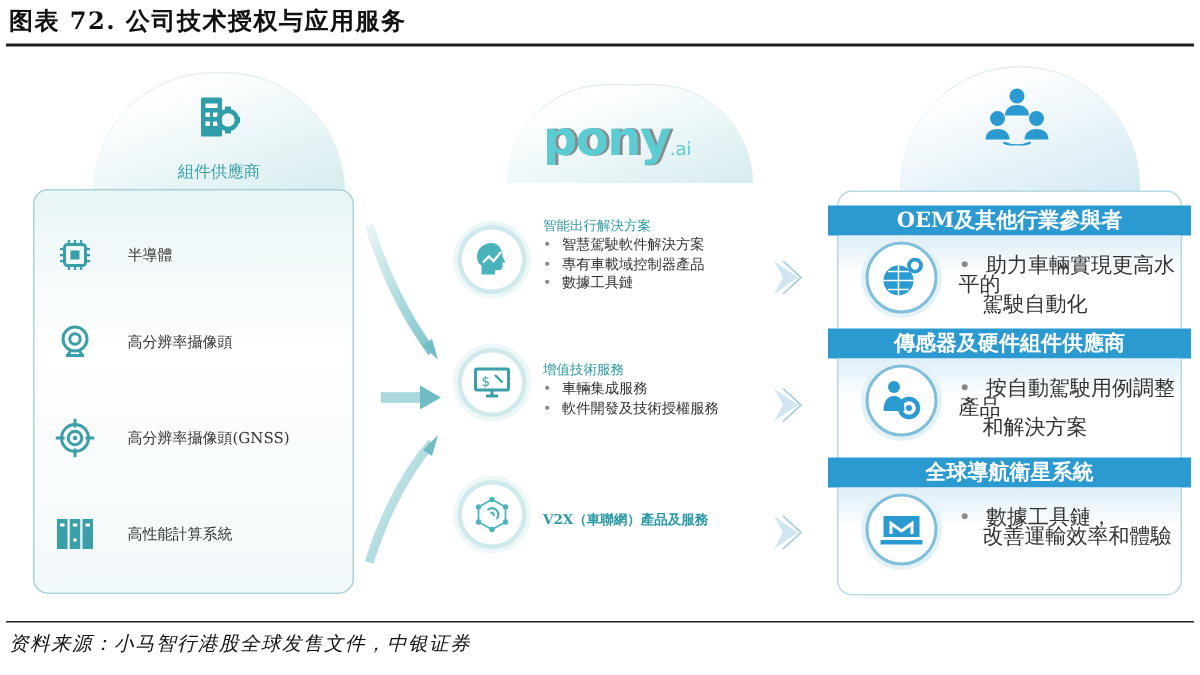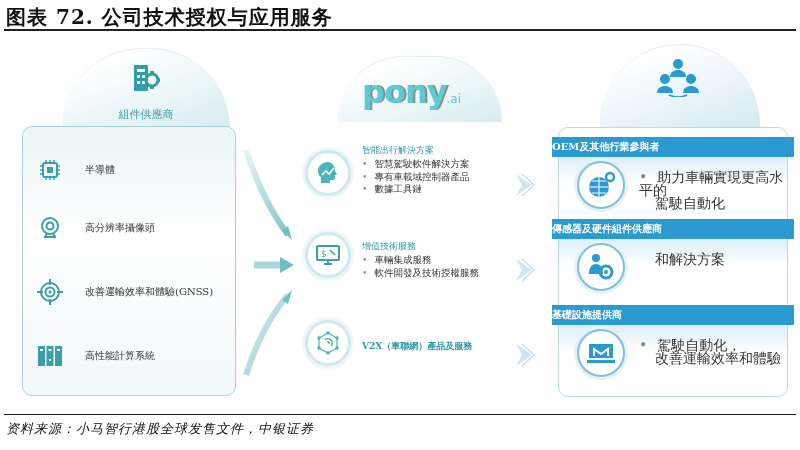--- a/index.html
+++ b/index.html
@@ -1,36 +1,36 @@
 <!DOCTYPE html>
 <html><head>
 <meta charset="utf-8">
 <style>
   * { box-sizing: border-box; margin: 0; padding: 0; }
   body { width: 800px; height: 450px; background: #ffffff; font-family: "DejaVu Serif", "Liberation Serif", serif; position: relative; overflow: hidden; color: #333; }
-  .title { position: absolute; left: 6px; top: 4px; font-size: 20px; font-weight: bold; color: #111; letter-spacing: 1px; }
+  .title { position: absolute; left: 6px; top: 4px; font-size: 16px; font-weight: bold; color: #111; letter-spacing: 1px; }
   .rule-top { position: absolute; left: 4px; right: 4px; top: 29px; height: 2px; background: #222; }
   .rule-bottom { position: absolute; left: 4px; right: 4px; top: 414px; height: 1px; background: #222; }
   .source { position: absolute; left: 6px; top: 420px; font-size: 13px; font-style: italic; color: #111; letter-spacing: 1px; }
 
   .dome { position: absolute; border-radius: 80px 80px 0 0; background: linear-gradient(160deg, #ffffff 20%, #d6ecef 100%); border-top: 1px solid #e3eef0; }
   .dome-label { position: absolute; width: 100%; text-align: center; font-family: "DejaVu Sans", sans-serif; font-size: 11px; color: #3a9fa8; }
 
   .panel { position: absolute; border: 1.5px solid #a9d2d8; border-radius: 10px; background: linear-gradient(180deg, #e9f5f6 0%, #ffffff 40%, #f2f9fa 100%); }
 
   .left-item { position: absolute; left: 14px; display: flex; align-items: center; }
   .left-item .ico { width: 26px; height: 26px; display: flex; align-items: center; justify-content: center; }
   .left-item .txt { margin-left: 22px; font-size: 10px; color: #333; }
 
   .mid-icon { position: absolute; width: 46px; height: 46px; border-radius: 50%; border: 3px solid #cfe9ec; background: #fff; box-shadow: 0 0 0 3px #eef7f8; display: flex; align-items: center; justify-content: center; }
   .mid-head { position: absolute; font-family: "DejaVu Sans", sans-serif; font-size: 9px; color: #2c9aa6; }
   .mid-list { position: absolute; font-size: 9.5px; color: #333; line-height: 12.5px; list-style: none; }
   .mid-list li::before { content: "•"; color: #888; margin-right: 7px; }
 
-  .cust-bar { position: absolute; left: 552px; width: 242px; height: 20px; background: #2b9ad1; color: #fff; font-size: 10px; text-align: left; line-height: 20px; font-weight: bold; }
+  .cust-bar { position: absolute; left: 552px; width: 242px; height: 20px; background: #2b9ad1; color: #fff; font-size: 14px; text-align: center; line-height: 20px; font-weight: bold; }
   .cust-box { position: absolute; left: 558px; width: 230px; background: linear-gradient(180deg, #ddeef8 0%, #ffffff 45%); border-left: 1px solid #b7dbe6; border-right: 1px solid #b7dbe6; }
   .cust-icon { position: absolute; width: 48px; height: 48px; border-radius: 50%; border: 2px solid #7fbfdc; background: #fff; box-shadow: 0 0 0 3px #e4f2f8; display: flex; align-items: center; justify-content: center; }
   .cust-text { position: absolute; font-size: 14px; color: #333; line-height: 13px; }
   .cust-text .b { color: #888; margin-right: 10px; }
 
   .chev { position: absolute; width: 26px; height: 26px; }
 </style>
 </head>
 <body>
 
@@ -76,21 +76,21 @@
   </div>
   <div class="left-item" style="top:152px;">
     <span class="ico">
       <svg width="26" height="26" viewBox="0 0 26 26">
           <circle cx="13" cy="13" r="9" fill="none" stroke="#3a9fa8" stroke-width="2"></circle>
           <circle cx="13" cy="13" r="4.5" fill="none" stroke="#3a9fa8" stroke-width="2"></circle>
           <circle cx="13" cy="13" r="1.5" fill="#3a9fa8"></circle>
           <path d="M13 0v6M13 20v6M0 13h6M20 13h6" stroke="#3a9fa8" stroke-width="2"></path>
         </svg>
     </span>
-    <span class="txt">改善運輸效率和體驗(GNSS)</span>
+    <span class="txt">高分辨率攝像頭(GNSS)</span>
   </div>
   <div class="left-item" style="top:216px;">
     <span class="ico">
       <svg width="26" height="24" viewBox="0 0 26 24">
           <rect x="1" y="2" width="7" height="20" fill="#3a9fa8"></rect>
           <rect x="9.5" y="2" width="7" height="20" fill="#3a9fa8"></rect>
           <rect x="18" y="2" width="7" height="20" fill="#3a9fa8"></rect>
           <rect x="3" y="5" width="3" height="2" fill="#fff"></rect>
           <rect x="11.5" y="5" width="3" height="2" fill="#fff"></rect>
           <rect x="20" y="5" width="3" height="2" fill="#fff"></rect>
@@ -216,33 +216,34 @@
 <div class="cust-box" style="top:239px; height:58px;">
   <div class="cust-icon" style="left:18px; top:4px;">
     <svg width="30" height="30" viewBox="0 0 30 30">
         <circle cx="10" cy="6" r="4" fill="#2b9ad1"></circle>
         <path d="M3 22c0-7 3-10 7-10s7 3 7 10z" fill="#2b9ad1"></path>
         <circle cx="20" cy="20" r="6" fill="none" stroke="#2b9ad1" stroke-width="3"></circle>
         <circle cx="20" cy="20" r="2" fill="#2b9ad1"></circle>
       </svg>
   </div>
   <div class="cust-text" style="left:80px; top:14px;">
+    <div><span class="b">•</span><span>按自動駕駛用例調整產品</span></div>
     <div style="padding-left:16px;">和解決方案</div>
   </div>
 </div>
 
-<div class="cust-bar" style="top:305px;">基礎設施提供商</div>
+<div class="cust-bar" style="top:305px;">全球導航衛星系統</div>
 <div class="cust-box" style="top:325px; height:60px;">
   <div class="cust-icon" style="left:18px; top:4px;">
     <svg width="30" height="26" viewBox="0 0 30 26">
         <rect x="3" y="4" width="24" height="14" fill="#2b9ad1"></rect>
         <path d="M8 16V9l7 5 7-5v7" stroke="#fff" stroke-width="2" fill="none"></path>
         <rect x="1" y="20" width="28" height="3" fill="#2b9ad1"></rect>
       </svg>
   </div>
   <div class="cust-text" style="left:80px; top:14px;">
-    <div><span class="b">•</span><span>駕駛自動化，</span></div>
+    <div><span class="b">•</span><span>數據工具鏈，</span></div>
     <div style="padding-left:16px;">改善運輸效率和體驗</div>
   </div>
 </div>
 
 <div class="rule-bottom"></div>
 <div class="source">资料来源：小马智行港股全球发售文件，中银证券</div>
 
 </body></html>

